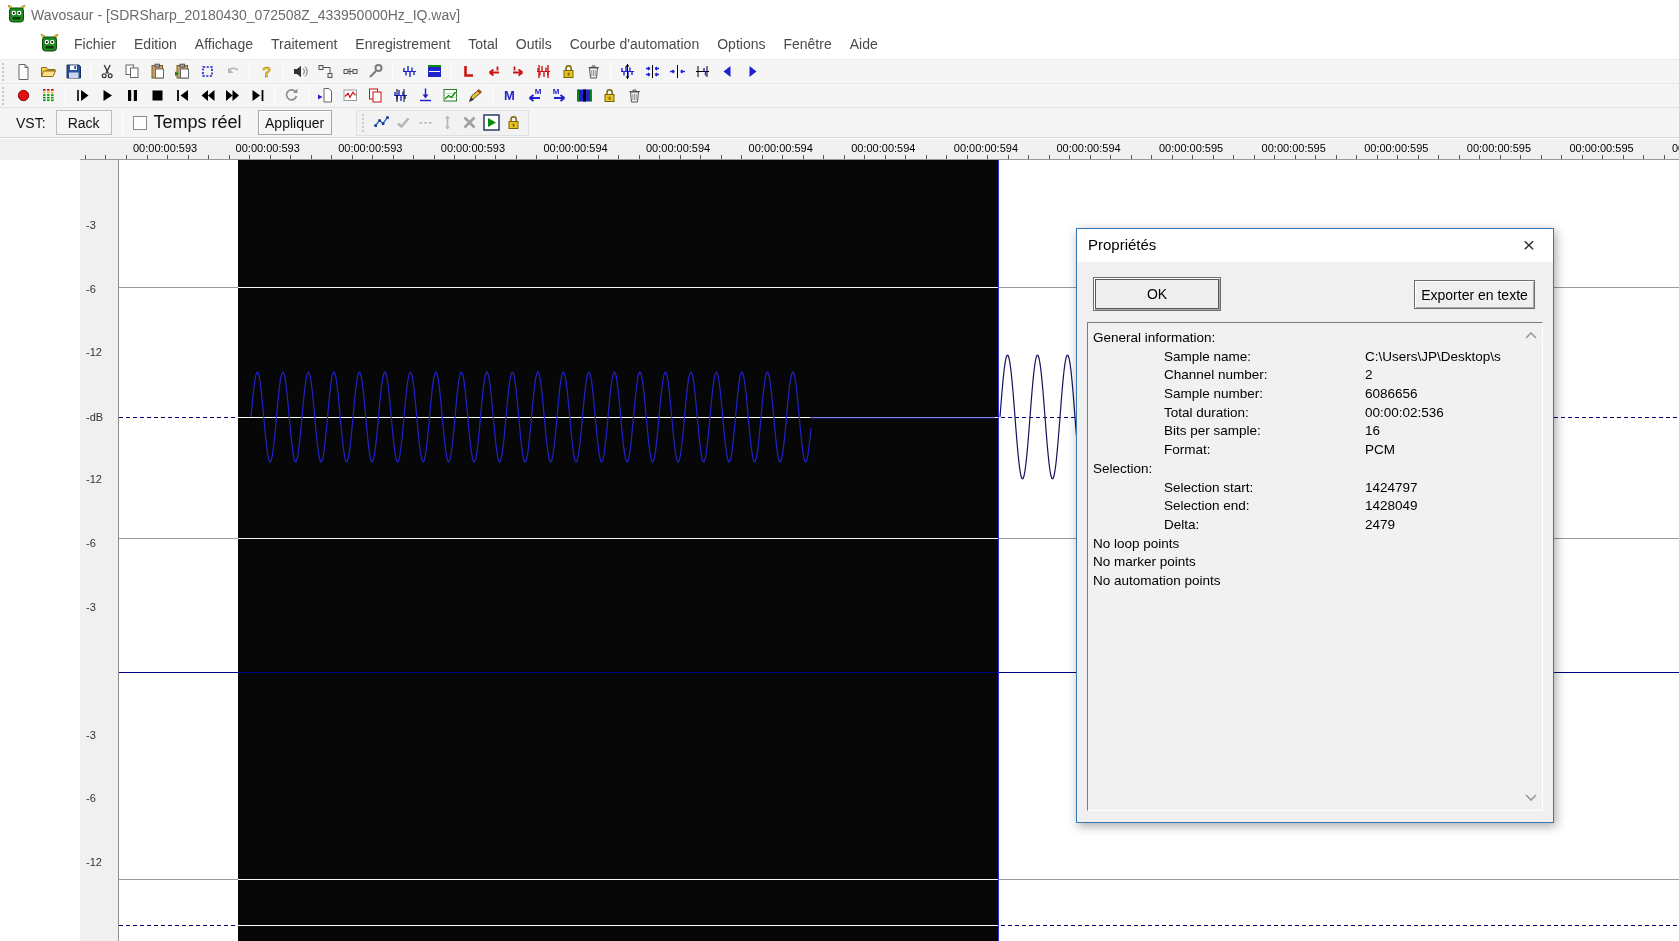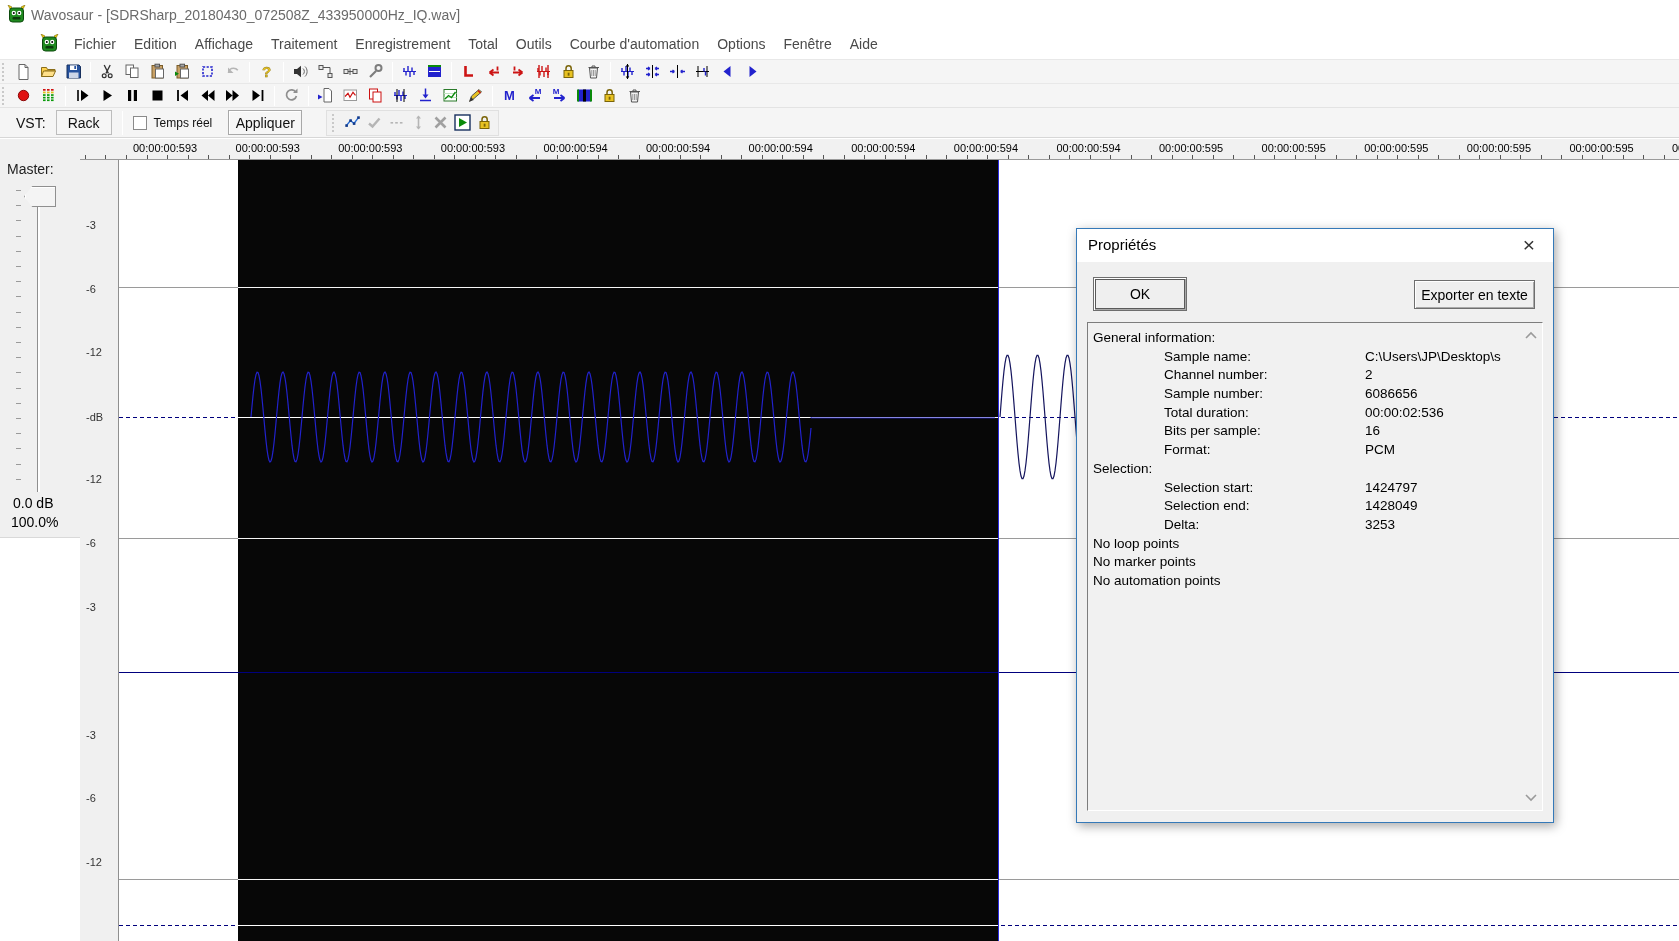--- a/index.html
+++ b/index.html
@@ -25,21 +25,21 @@
 
   
   #vstbar { position:absolute; left:0; top:107px; width:100%; height:31px; background:#f5f5f5; border-top:1px solid #e3e3e3; border-bottom:1px solid #d7d7d7; display:flex; align-items:center; }
   #vstbar .lbl { font-size:14px; color:#111; margin:0 10px 0 16px; }
   .vbtn { height:25px; background:#f6f6f6; border:1px solid #a8a8a8; font-size:14px; color:#111; display:flex; align-items:center; justify-content:center; }
   #rack-btn { width:56px; border-color:#bdbdbd; }
   #apply-btn { width:74px; margin-left:16px; box-shadow:inset 1px 1px 0 #fff; }
   .vsep { width:1px; height:24px; background:#d8d8d8; border-right:1px solid #fff; margin:0 10px; }
   #realtime { display:flex; align-items:center; }
   #realtime .box { width:14px; height:14px; background:#fff; border:1px solid #8a8a8a; margin-right:7px; }
-  #realtime .txt { font-size:12px; color:#111; }
+  #realtime .txt { font-size:18px; color:#111; }
   #vst-minibar { display:flex; align-items:center; margin-left:24px; padding:1px 3px; border:1px solid #e0e0e0; background:#f2f2f2; }
   #vst-minibar .tbtn { width:22px; }
 
   
   #ruler { position:absolute; left:80px; top:139px; width:1599px; height:21px; background:#f1f1f1; overflow:hidden;
     border-bottom:1px solid #9a9a9a; }
   #ruler .ticks { position:absolute; left:5px; bottom:0; width:100%; height:4px;
     background:repeating-linear-gradient(90deg,#555 0 1px,transparent 1px 20.5px); }
   .rlabel { position:absolute; top:3px; font-size:11px; color:#000; white-space:nowrap;padding-left:48px; }
   #ruler-corner { position:absolute; left:0; top:139px; width:80px; height:21px; background:#f0f0f0; }
@@ -65,21 +65,21 @@
 
   
   #dialog { position:absolute; left:1076px; top:228px; width:478px; height:595px; background:#f0f0f0;
     border:1px solid #3579b8; box-shadow:2px 3px 10px rgba(0,0,0,.35); z-index:50; }
   #dlg-title { position:absolute; left:0; top:0; width:100%; height:33px; background:#fff; }
   #dlg-title .t { position:absolute; left:11px; top:7px; font-size:15px; color:#000; }
   #dlg-close { position:absolute; right:9px; top:2px; width:30px; height:28px; font-size:21px; color:#333;
     display:flex; align-items:center; justify-content:center; }
   .dbtn { position:absolute; background:#efefef; border:1px solid #6e6e6e; font-size:14px; color:#000;
     display:flex; align-items:center; justify-content:center; box-shadow:inset 1px 1px 0 #fff, inset -1px -1px 0 #a9a9a9; }
-  #dlg-ok { left:16px; top:48px; width:94px; height:34px; outline:1px solid #5a5a5a; outline-offset:-3px; }
+  #dlg-ok { left:16px; top:48px; width:128px; height:34px; outline:1px solid #5a5a5a; outline-offset:-3px; }
   #dlg-export { right:18px; top:51px; width:121px; height:29px; }
   #dlg-list { position:absolute; left:10px; top:93px; width:456px; height:489px; background:#f1f1f1;
     border-top:1px solid #7d7d7d; border-left:1px solid #7d7d7d; border-right:1px solid #fff; border-bottom:1px solid #fff;
     overflow:hidden; }
   #dlg-rows { position:absolute; left:0; top:6px; width:100%; }
   .drow { position:relative; height:18.7px; font-size:13.5px; color:#000; white-space:nowrap; }
   .drow .lab { position:absolute; top:1px; }
   .drow .val { position:absolute; left:277px; top:1px; }
   .chev { position:absolute; right:5px; width:12px; height:8px; }
   #chev-up { top:8px; } #chev-dn { bottom:8px; }
@@ -557,28 +557,20 @@
       <span class="rlabel" style="left: 825.8px;">00:00:00:594</span>
       <span class="rlabel" style="left: 928.4px;">00:00:00:594</span>
       <span class="rlabel" style="left: 1031px;">00:00:00:595</span>
       <span class="rlabel" style="left: 1133.6px;">00:00:00:595</span>
       <span class="rlabel" style="left: 1236.2px;">00:00:00:595</span>
       <span class="rlabel" style="left: 1338.8px;">00:00:00:595</span>
       <span class="rlabel" style="left: 1441.4px;">00:00:00:595</span>
       <span class="rlabel" style="left: 1544px;">00:00:00:595</span>
     </div>
 
-  <div id="master-panel">
-    <span class="mlabel">Master:</span>
-    <div id="mticks"></div>
-    <div id="mtrack"></div>
-    <div id="mthumb"></div>
-    <span id="master-db">0.0 dB</span>
-    <span id="master-pct">100.0%</span>
-  </div>
   <div id="left-under"></div>
   <div id="gutter">
       <span class="db-label" style="top: 59px;">-3</span>
       <span class="db-label" style="top: 123px;">-6</span>
       <span class="db-label" style="top: 186px;">-12</span>
       <span class="db-label" style="top: 251px;">-dB</span>
       <span class="db-label" style="top: 313px;">-12</span>
       <span class="db-label" style="top: 377px;">-6</span>
       <span class="db-label" style="top: 441px;">-3</span>
       <span class="db-label" style="top: 569px;">-3</span>
@@ -651,21 +643,21 @@
           <div class="drow">
             <span class="lab" style="left: 76px;">Selection start:</span>
             <span class="val">1424797</span>
           </div>
           <div class="drow">
             <span class="lab" style="left: 76px;">Selection end:</span>
             <span class="val">1428049</span>
           </div>
           <div class="drow">
             <span class="lab" style="left: 76px;">Delta:</span>
-            <span class="val">3253</span>
+            <span class="val">2479</span>
           </div>
           <div class="drow">
             <span class="lab" style="left: 5px;">No loop points</span>
           </div>
           <div class="drow">
             <span class="lab" style="left: 5px;">No marker points</span>
           </div>
           <div class="drow">
             <span class="lab" style="left: 5px;">No automation points</span>
           </div>

